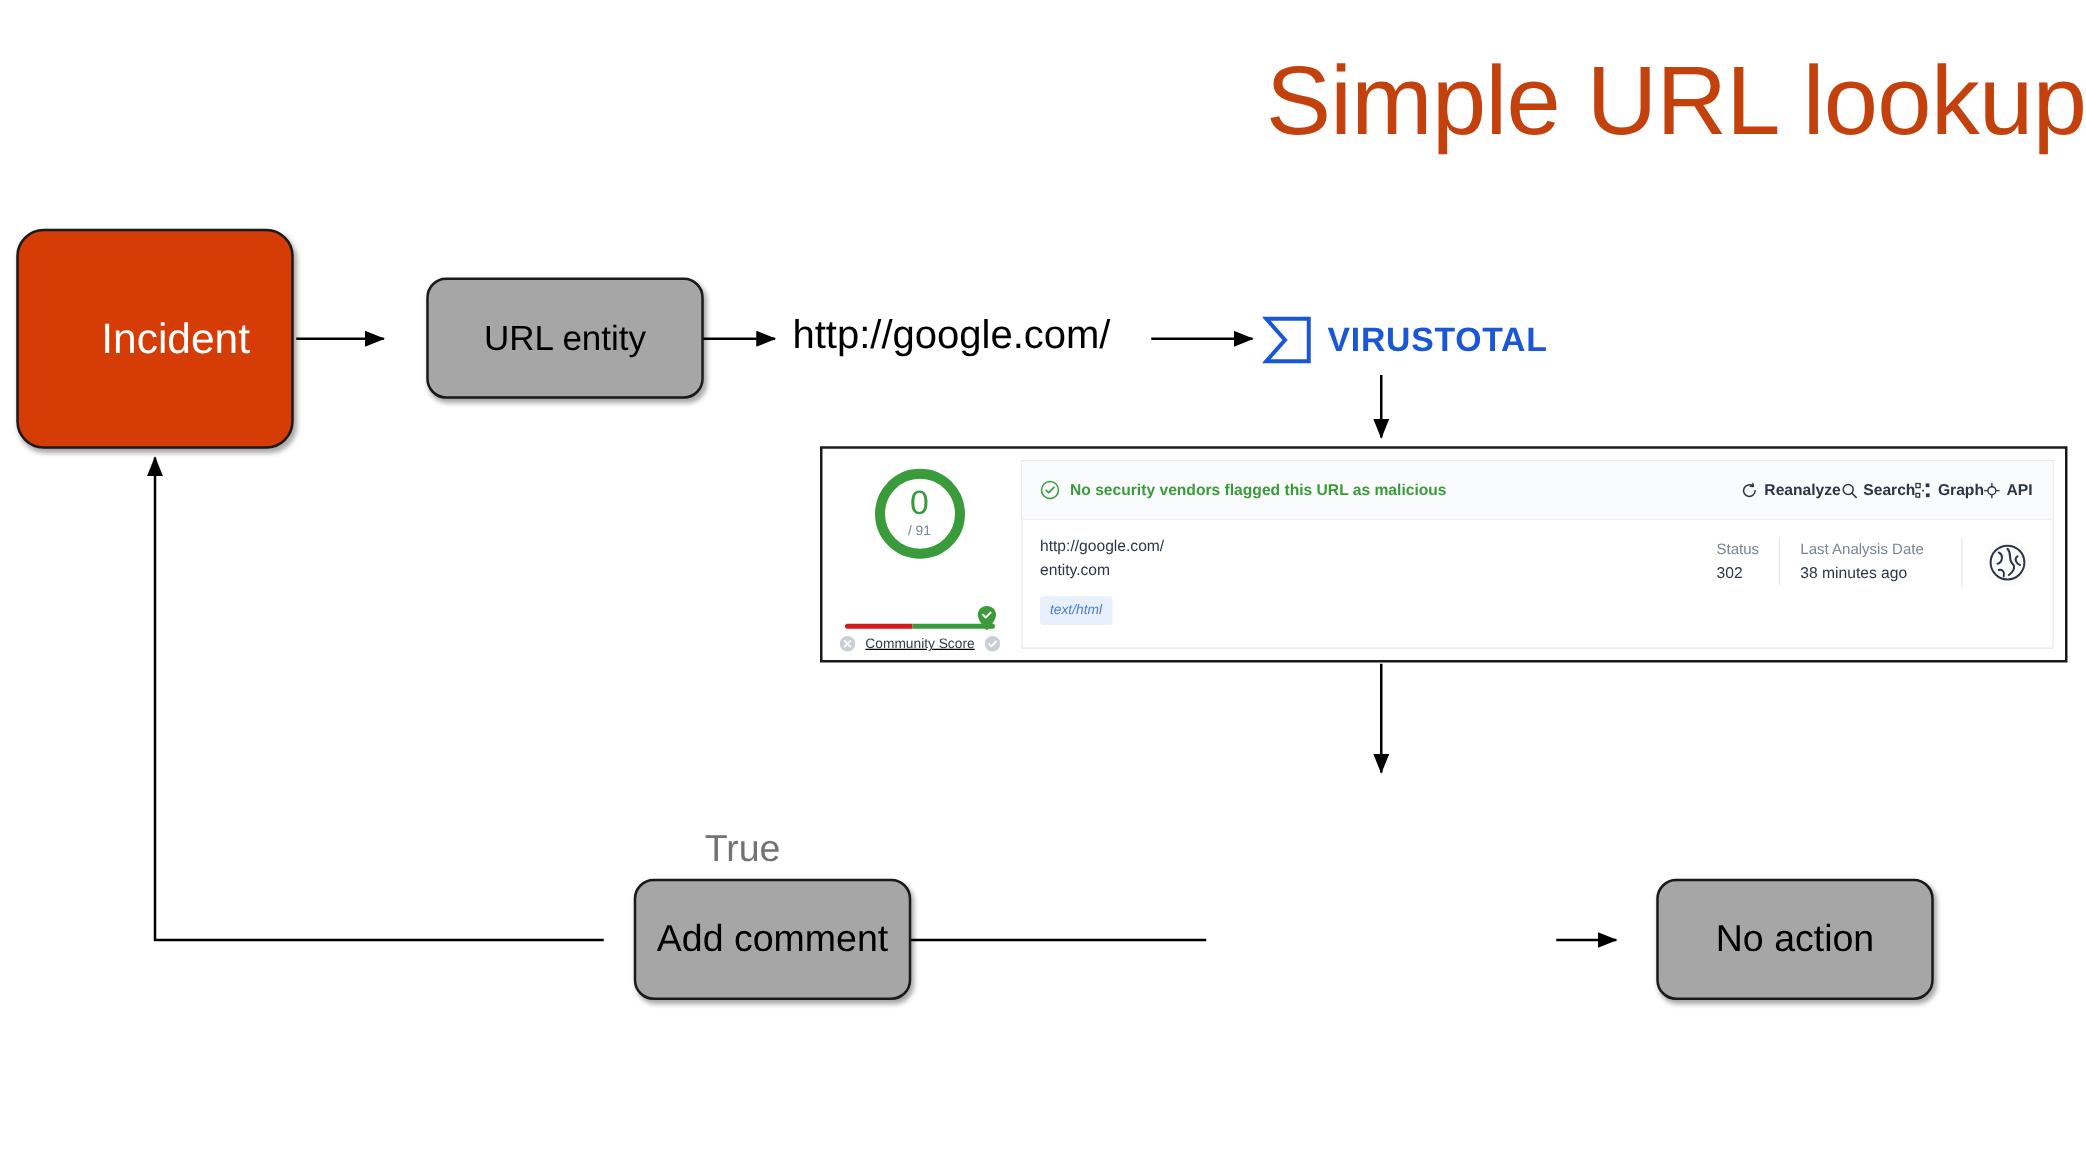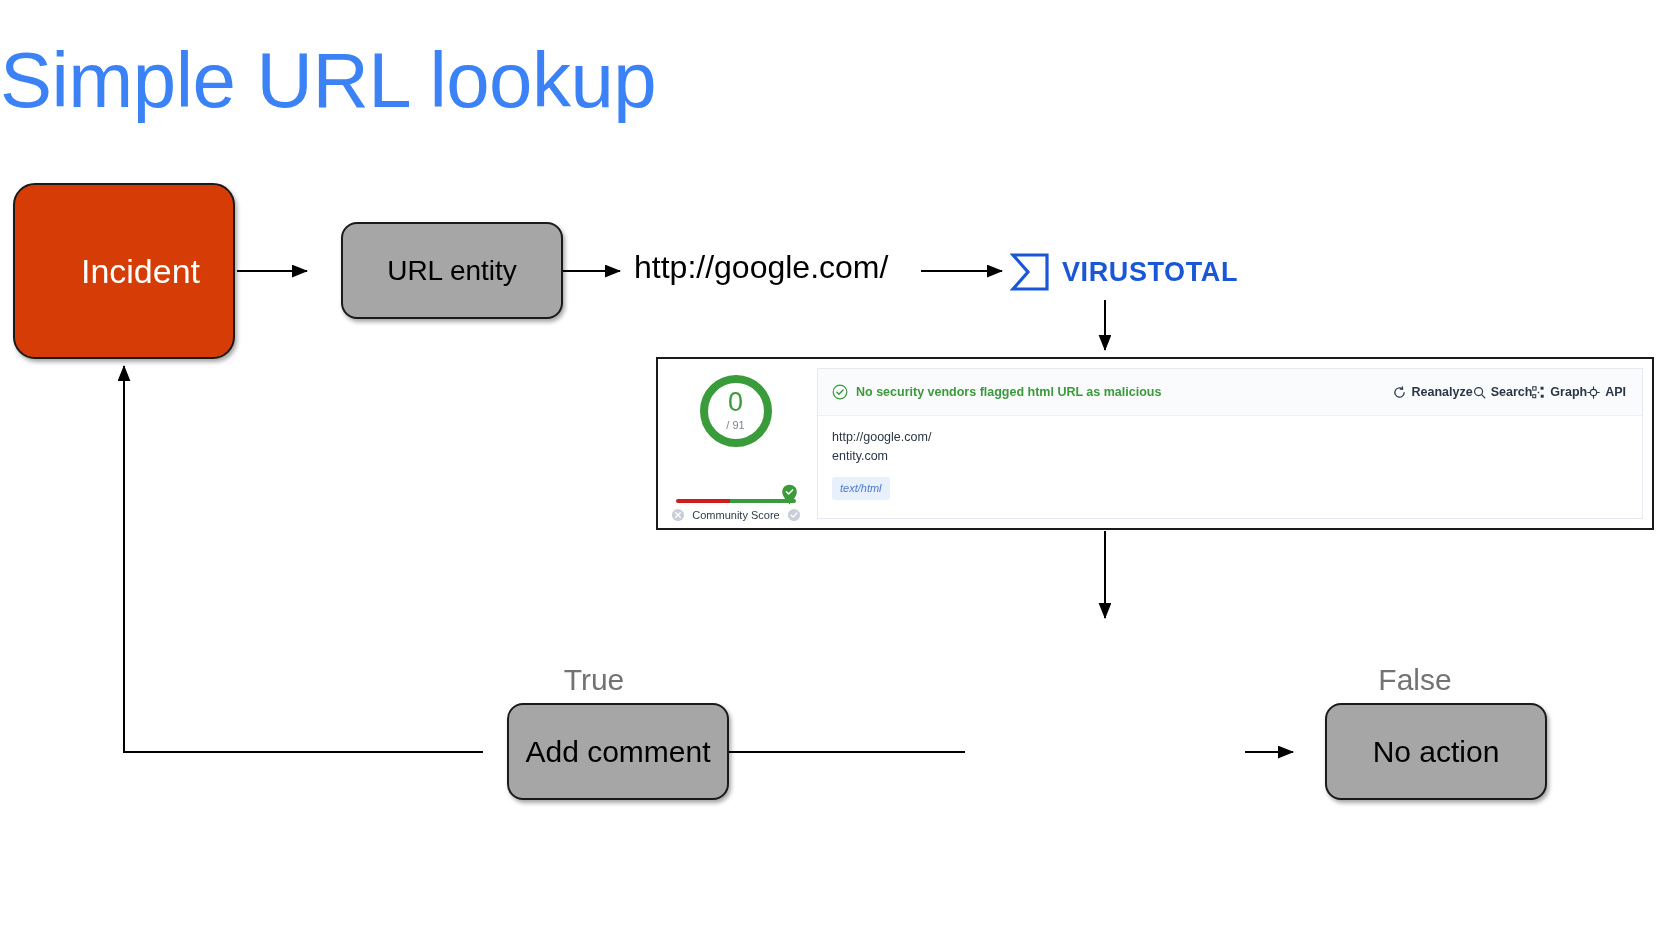--- a/index.html
+++ b/index.html
@@ -9,24 +9,24 @@
     font-family:"Liberation Sans", sans-serif;
     overflow:hidden;
     position:relative;
   }
   .slide{position:absolute;inset:0;}
 
   
   .title{
     position:absolute;
     top:38px;left:0;width:1669px;
-    text-align:left;
+    text-align:right;
     font-size:78px;
     font-weight:300;
-    color:#3b82f6;
+    color:#c2410c;
     letter-spacing:-0.5px;
     line-height:1.1;
   }
 
   
   .shape{
     position:absolute;
     display:flex;align-items:center;justify-content:center;
     text-align:center;
     box-sizing:border-box;
@@ -111,21 +111,21 @@
   .donut{position:relative;width:80px;height:80px;}
   .donut svg{display:block;}
   .donut-center{
     position:absolute;inset:0;display:flex;flex-direction:column;
     align-items:center;justify-content:center;
   }
   .donut-score{font-size:27px;color:#3a9b3a;line-height:1;margin-top:-2px;}
   .donut-total{font-size:11px;color:#7a8494;line-height:1;margin-top:4px;}
 
   .community{
-    position:absolute;left:11px;bottom:6px;width:134px;
+    position:absolute;left:11px;bottom:6px;width:134px;text-decoration:underline;
   }
   .comm-bar{
     position:relative;height:4px;width:120px;margin:0 auto 5px auto;
     display:flex;border-radius:2px;overflow:visible;
   }
   .comm-bar .seg-red{background:#cf1b1b;width:45%;height:4px;border-radius:2px 0 0 2px;}
   .comm-bar .seg-green{background:#3a9b3a;width:55%;height:4px;border-radius:0 2px 2px 0;}
   .comm-pin{
     position:absolute;right:-2px;top:-15px;
     width:17px;height:21px;
@@ -225,21 +225,20 @@
 
   <div class="shape shape-gray shape-addcomment">
     <span>Add comment</span>
   </div>
 
   <div class="shape shape-gray shape-noaction">
     <span>No action</span>
   </div>
 
   <div class="branch-label branch-true">True</div>
-  <div class="branch-label branch-false">False</div>
 
 
   <div class="vt-logo">
     <svg class="vt-logo-mark" viewBox="0 0 40 40">
       <path d="M3 3 H37 V37 H3 L18 20 Z" fill="none" stroke="#1a57d6" stroke-width="3.2" stroke-linejoin="miter"></path>
     </svg>
     <span class="vt-logo-text">VIRUSTOTAL</span>
   </div>
 
   <div class="vt-panel">
@@ -279,21 +278,21 @@
     </div>
 
     <div class="vt-right">
 
       <div class="vt-head">
         <div class="vt-verdict">
           <svg width="16" height="16" viewBox="0 0 16 16">
             <circle cx="8" cy="8" r="6.8" fill="none" stroke="#3a9b3a" stroke-width="1.2"></circle>
             <path d="M4.9 8.2 L6.9 10.2 L11.1 5.9" fill="none" stroke="#3a9b3a" stroke-width="1.4" stroke-linecap="round" stroke-linejoin="round"></path>
           </svg>
-          <span>No security vendors flagged html URL as malicious</span>
+          <span>No security vendors flagged this URL as malicious</span>
         </div>
 
         <div class="vt-actions">
           <div class="vt-action">
             <svg width="13" height="13" viewBox="0 0 14 14">
               <path d="M12 7 A5 5 0 1 1 10.1 3.1" fill="none" stroke="#2b3647" stroke-width="1.3" stroke-linecap="round"></path>
               <path d="M10.0 0.9 L10.4 3.4 L7.9 3.3" fill="none" stroke="#2b3647" stroke-width="1.3" stroke-linecap="round" stroke-linejoin="round"></path>
             </svg>
             <span>Reanalyze</span>
           </div>
@@ -327,18 +326,38 @@
         </div>
       </div>
 
       <div class="vt-body">
         <div class="vt-urlblock">
           <div>http://google.com/</div>
           <div>entity.com</div>
           <span class="vt-tag">text/html</span>
         </div>
 
+        <div class="vt-meta">
+          <div class="meta-cell">
+            <div class="meta-label">Status</div>
+            <div class="meta-value">302</div>
+          </div>
+          <div class="meta-cell">
+            <div class="meta-label">Last Analysis Date</div>
+            <div class="meta-value">38 minutes ago</div>
+          </div>
+          <div class="vt-globe">
+            <svg width="40" height="40" viewBox="0 0 40 40">
+              <circle cx="20" cy="20" r="19" fill="#fbfbfc"></circle>
+              <circle cx="20" cy="20" r="13.5" fill="none" stroke="#2b3647" stroke-width="1.6"></circle>
+              <path d="M13 12 C17 14 16 20 12 21" fill="none" stroke="#2b3647" stroke-width="1.6" stroke-linecap="round"></path>
+              <path d="M20 9 C24 13 20 17 24 21 C27 24 24 28 21 30" fill="none" stroke="#2b3647" stroke-width="1.6" stroke-linecap="round"></path>
+              <path d="M28 15 C25 17 27 21 30 22" fill="none" stroke="#2b3647" stroke-width="1.6" stroke-linecap="round"></path>
+              <path d="M13 26 C16 25 18 28 17 31" fill="none" stroke="#2b3647" stroke-width="1.6" stroke-linecap="round"></path>
+            </svg>
+          </div>
+        </div>
       </div>
 
     </div>
   </div>
 
 </div>
 
 </body></html>

